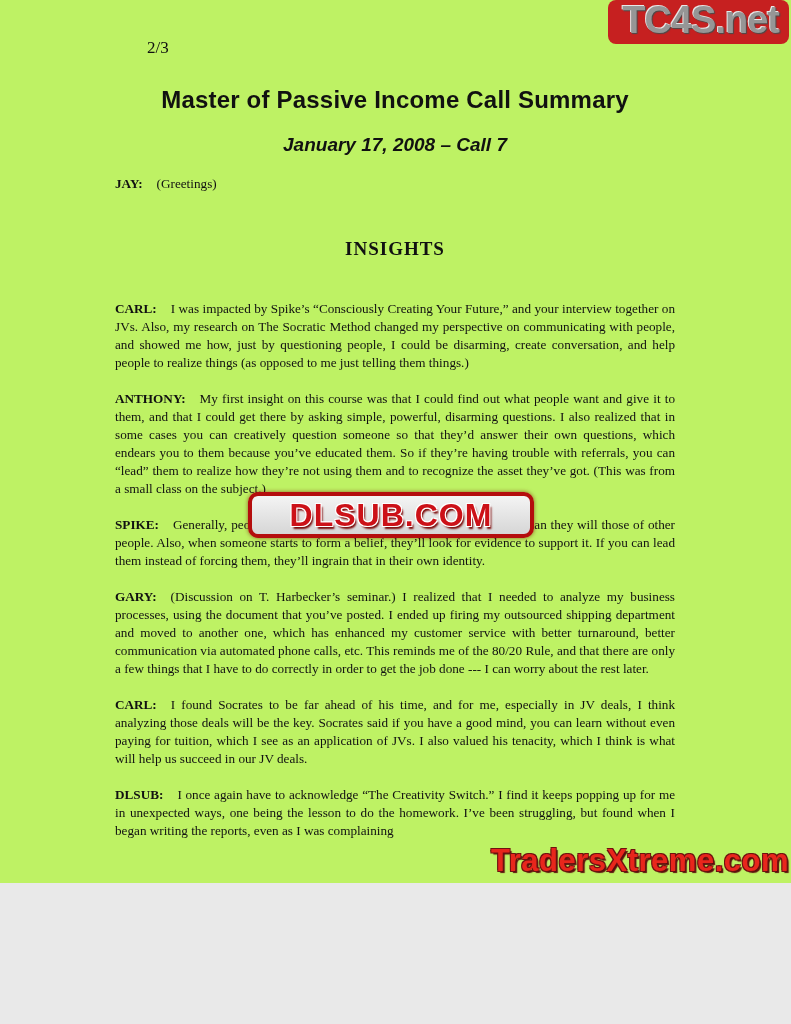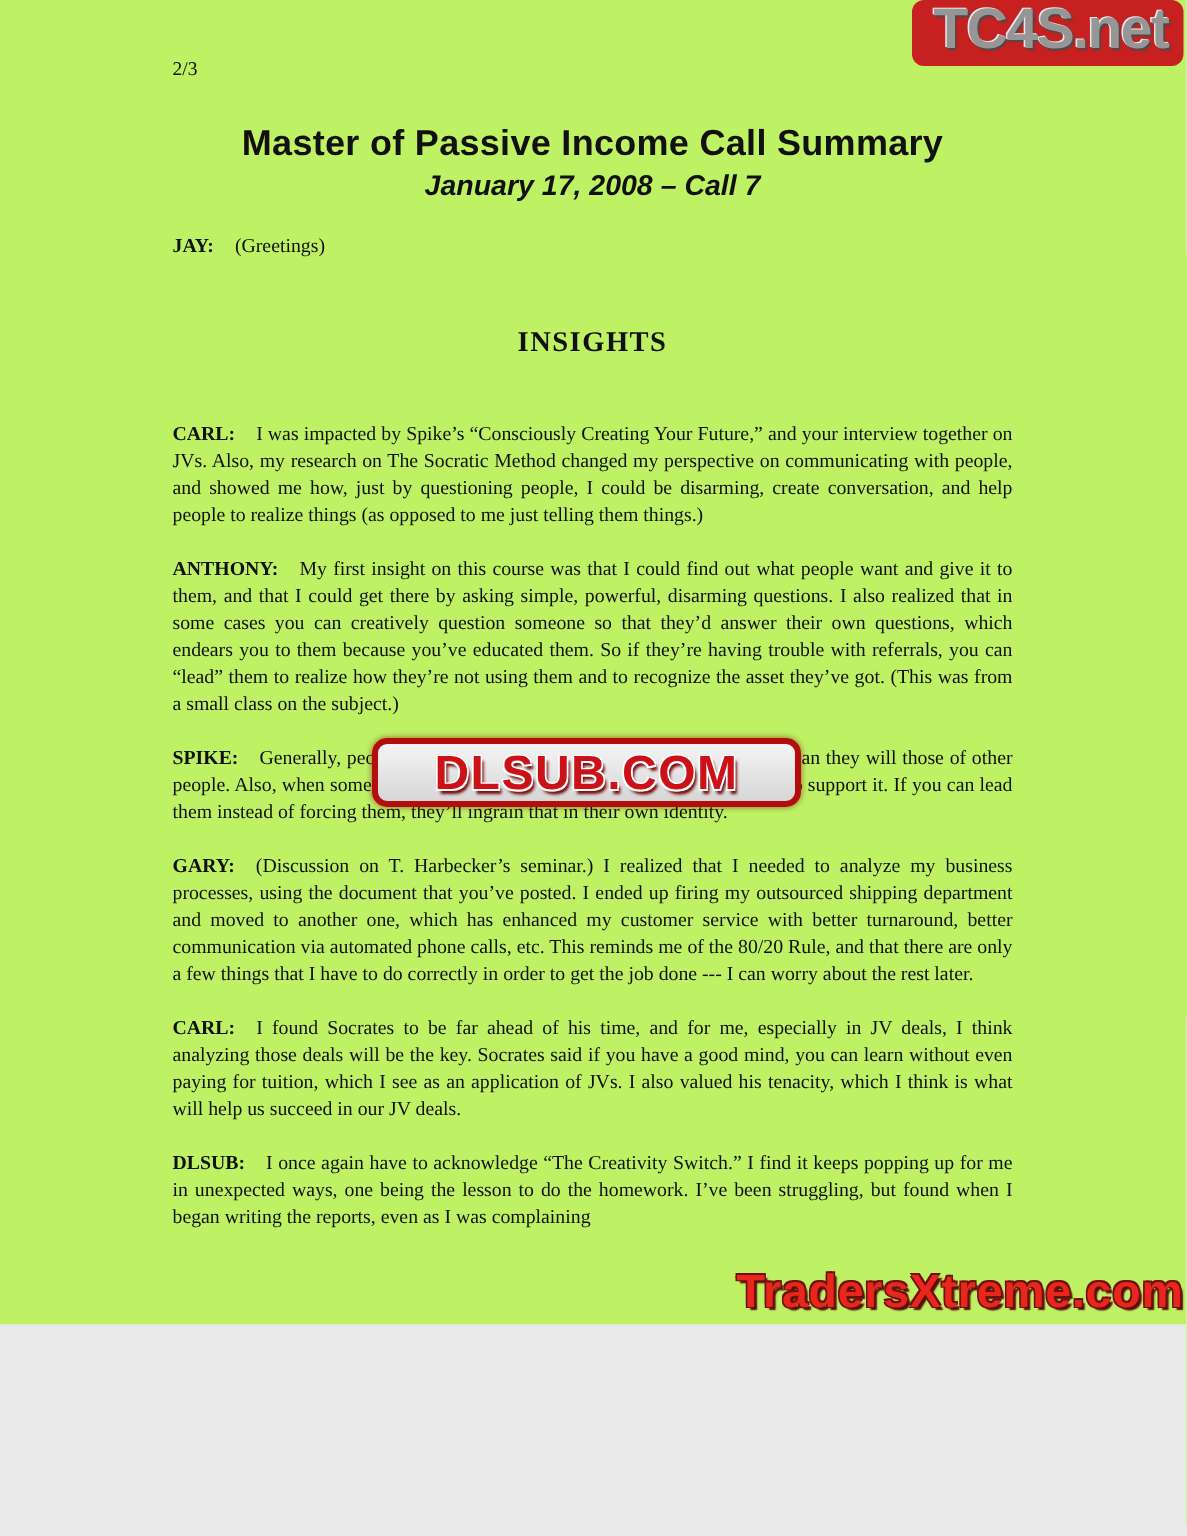--- a/index.html
+++ b/index.html
@@ -7,32 +7,32 @@
     position:relative;
     width:791px;height:883px;
     margin:0 auto;
     background:#bef264;
     overflow:hidden;
     font-family:"Liberation Serif", serif;
     color:#111;
   }
   .content{padding:38px 116px 0 115px;}
 
-  .page-indicator{font-size:13px;}
+  .page-indicator{font-size:17px;margin-left:32px;}
 
   .doc-title{
     margin-top:28px;
     text-align:center;
     font-family:"Liberation Sans", sans-serif;
     font-weight:bold;
     font-size:24px;
     letter-spacing:0.2px;
   }
   .doc-subtitle{
-    margin-top:4px;
+    margin-top:20px;
     text-align:center;
     font-family:"Liberation Sans", sans-serif;
     font-weight:bold;
     font-style:italic;
     font-size:19px;
   }
 
   .greeting{margin-top:20px;font-size:13.2px;}
   .speaker{font-weight:bold;padding-right:14px;}
 

